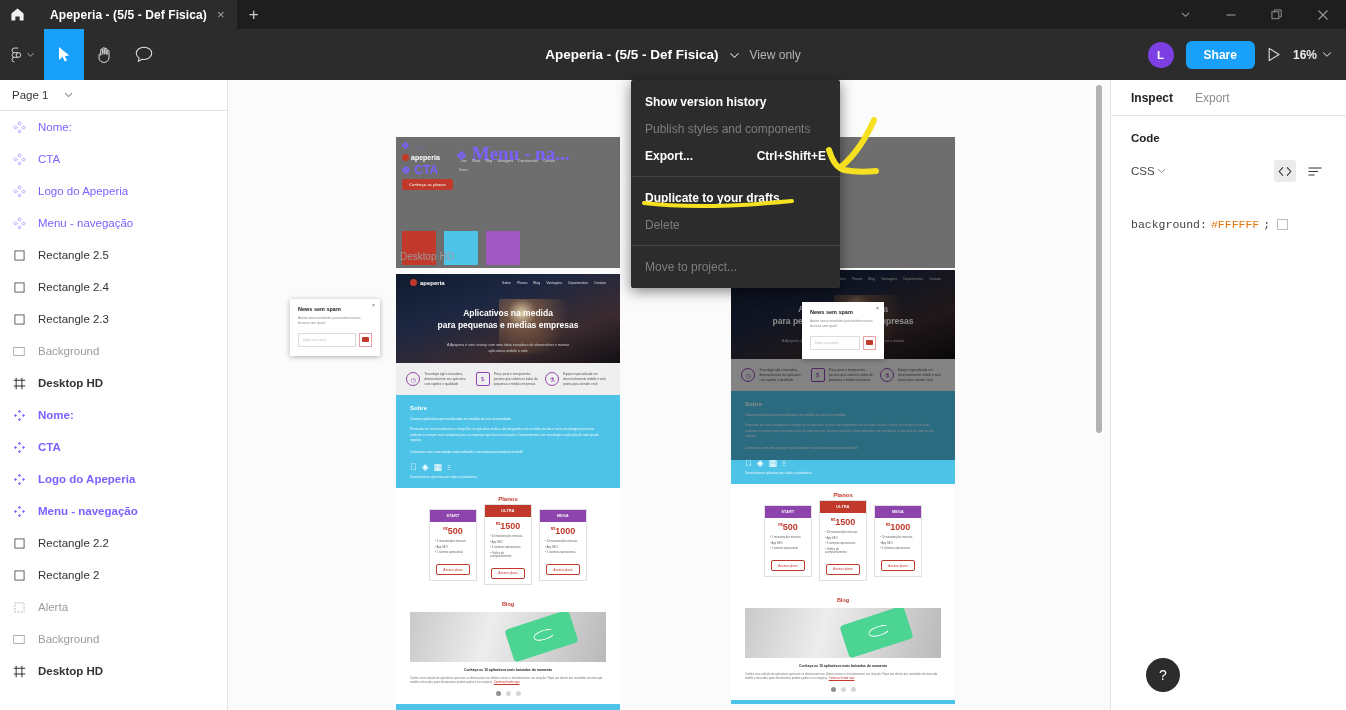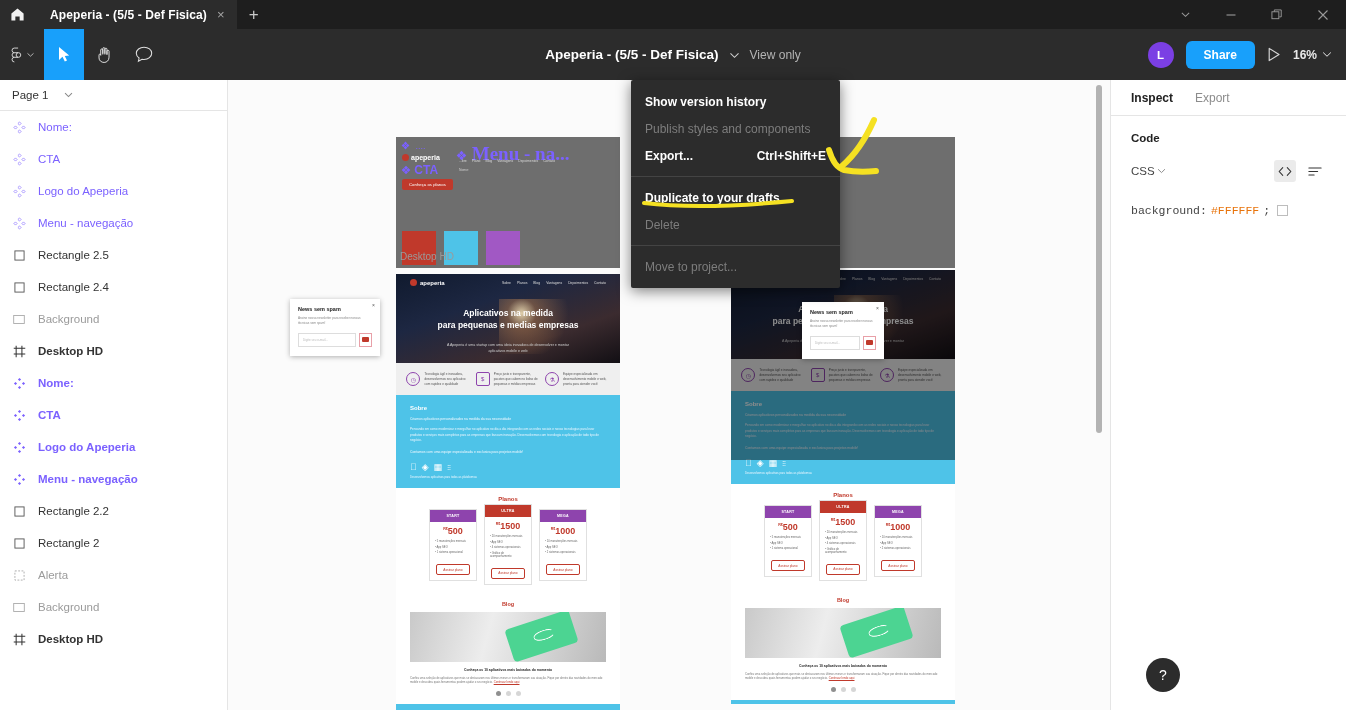--- a/index.html
+++ b/index.html
@@ -211,21 +211,21 @@
   .rp-tab { font-size: 12px; color: #8c8c8c; }
   .rp-tab.active { color: #222; font-weight: bold; }
   .rp-sec { padding: 16px 20px 0; }
   .rp-h { font-size: 11.5px; font-weight: bold; color: #222; }
   .rp-row { display: flex; align-items: center; margin-top: 16px; }
   .rp-sel { font-size: 11.5px; color: #444; display: flex; align-items: center; gap: 2px; }
   .rp-icons { margin-left: auto; display: flex; align-items: center; gap: 8px; }
   .rp-ib { width: 22px; height: 22px; border-radius: 3px;
            display: flex; align-items: center; justify-content: center; color: #444; }
   .rp-ib.on { background: #ebebeb; }
-  .rp-code { margin-top: 22px; font-family: "Liberation Mono", monospace;
+  .rp-code { margin-top: 36px; font-family: "Liberation Mono", monospace;
              font-size: 11.5px; color: #444; display: flex; align-items: center; gap: 4px; }
   .rp-val { color: #e8730a; }
   .swatch { width: 11px; height: 11px; border: 1px solid #bdbdbd; margin-left: 3px; }
 
   .help-btn {
     position: absolute; right: 18px; bottom: 18px; width: 34px; height: 34px;
     border-radius: 50%; background: #2c2c2c; color: #fff;
     display: flex; align-items: center; justify-content: center; font-size: 14px;
   }
 </style>
@@ -373,20 +373,28 @@
           </span>
           <span>Rectangle 2.5</span>
         </div>
         <div class="layer ">
           <span class="ic">
             <svg width="11" height="11" viewBox="0 0 12 12">
               <rect x="1" y="1" width="10" height="10" fill="none" stroke="#555" stroke-width="1"></rect>
             </svg>
           </span>
           <span>Rectangle 2.4</span>
+        </div>
+        <div class="layer ">
+          <span class="ic">
+            <svg width="11" height="11" viewBox="0 0 12 12">
+              <rect x="1" y="1" width="10" height="10" fill="none" stroke="#555" stroke-width="1"></rect>
+            </svg>
+          </span>
+          <span>Rectangle 2.3</span>
         </div>
         <div class="layer muted">
           <span class="ic">
             <svg width="12" height="9" viewBox="0 0 13 10">
               <rect x=".6" y=".6" width="11.8" height="8.8" fill="none" stroke="#aaa" stroke-width="1"></rect>
             </svg>
           </span>
           <span>Background</span>
         </div>
         <div class="layer frame">

